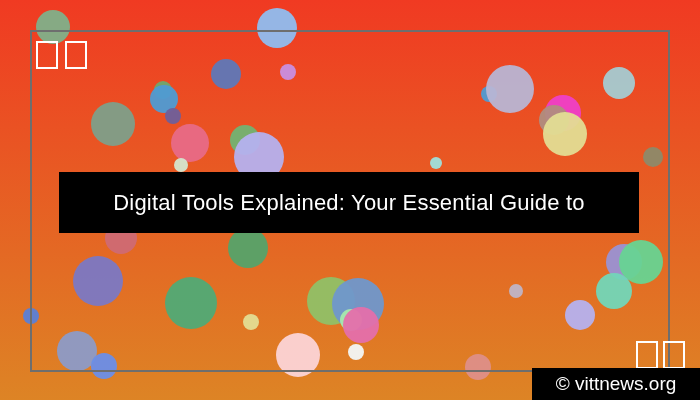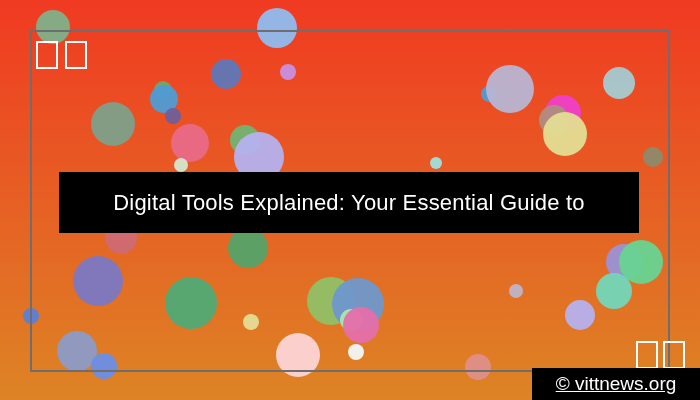--- a/index.html
+++ b/index.html
@@ -64,21 +64,20 @@
     display: flex;
     align-items: center;
     justify-content: center;
   }
   #watermark-text {
     color: #ffffff;
     font-family: "Liberation Sans", sans-serif;
     font-size: 19px;
     font-weight: 400;
     white-space: nowrap;
-    text-decoration: underline;
   }
 </style>
 </head>
 <body>
 
 <div id="banner">
 
   <div id="gradient-bg" style="background: linear-gradient(rgb(240, 58, 34) 0%, rgb(221, 132, 37) 100%);"></div>
 
   <div id="bubble-layer">

